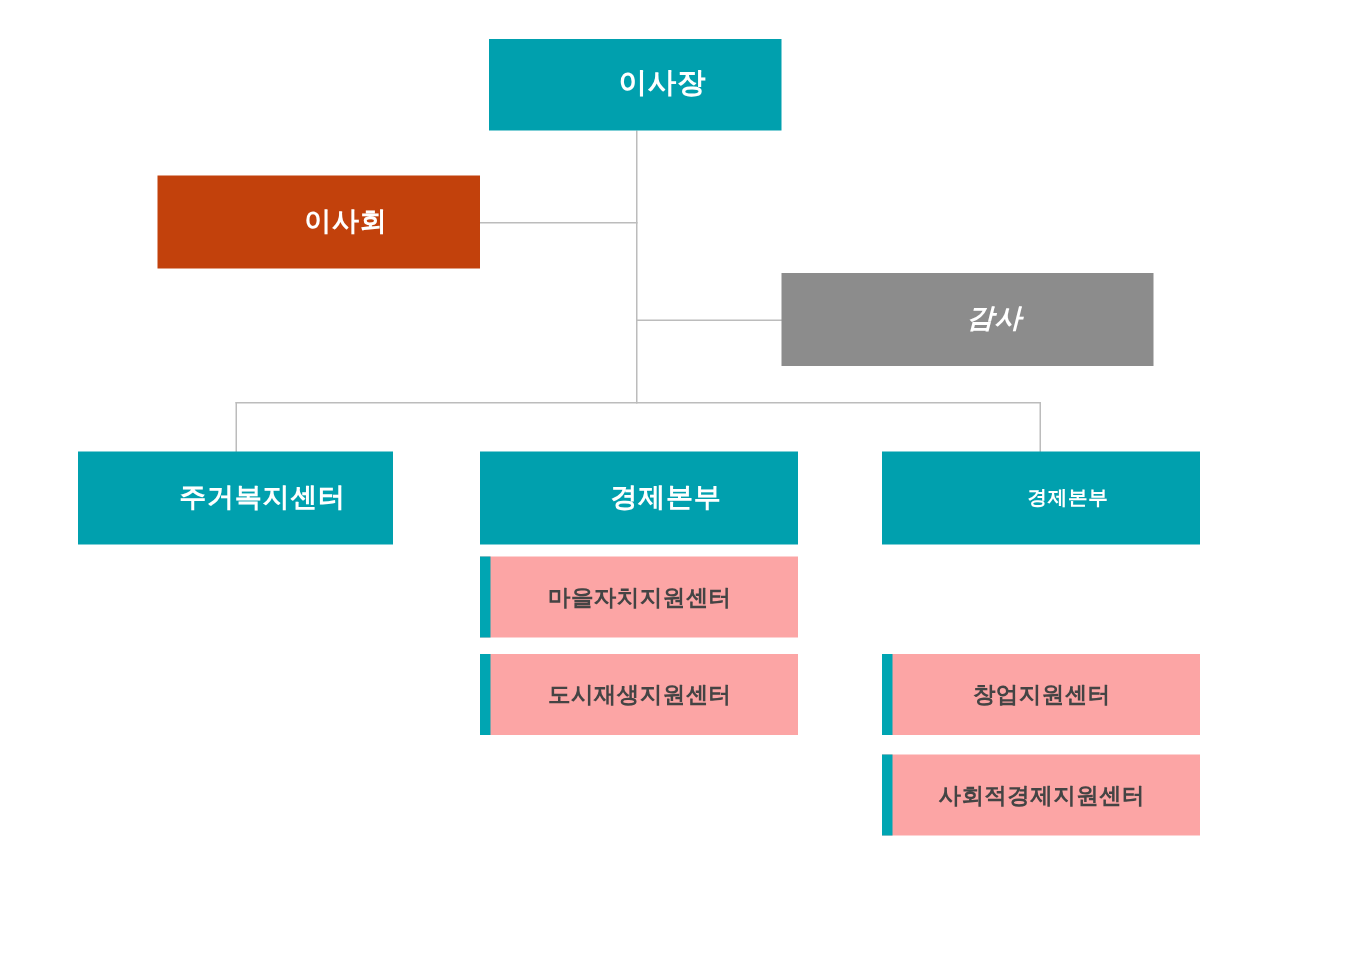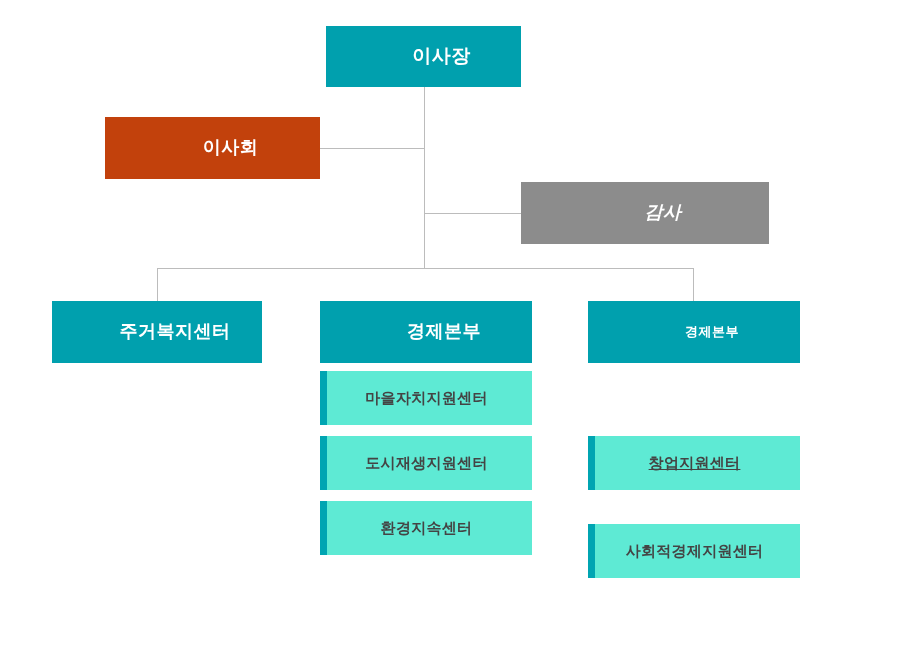--- a/index.html
+++ b/index.html
@@ -46,21 +46,21 @@
   .node-dark   { background: #c2410c; }
   .node-mid    { background: #8c8c8c; }
 
   
   .subitem {
     position: absolute;
     display: flex;
     align-items: center;
     justify-content: center;
     box-sizing: border-box;
-    background: #5eead4;
+    background: #fca5a5;
     border-left: 7px solid #00a5b2;
     color: #444444;
     font-weight: bold;
     letter-spacing: 0.3px;
   }
   .subitem-label {
     display: block;
     padding-right: 6px;
   }
 </style>
@@ -98,28 +98,25 @@
   <div class="node node-teal" style="left:320px; top:301px; width:212px; height:62px; font-size:18px;">
     <span>경제본부</span>
   </div>
 
   <div class="subitem" style="left:320px; top:371px; width:212px; height:54px; font-size:15px;">
     <span class="subitem-label">마을자치지원센터</span>
   </div>
   <div class="subitem" style="left:320px; top:436px; width:212px; height:54px; font-size:15px;text-align:right;">
     <span class="subitem-label">도시재생지원센터</span>
   </div>
-  <div class="subitem" style="left:320px; top:501px; width:212px; height:54px; font-size:15px;">
-    <span class="subitem-label">환경지속센터</span>
-  </div>
 
   <div class="node node-teal" style="left:588px; top:301px; width:212px; height:62px; font-size:13px;">
     <span>경제본부</span>
   </div>
 
-  <div class="subitem" style="left:588px; top:436px; width:212px; height:54px; font-size:15px;text-decoration:underline;">
+  <div class="subitem" style="left:588px; top:436px; width:212px; height:54px; font-size:15px;">
     <span class="subitem-label">창업지원센터</span>
   </div>
-  <div class="subitem" style="left:588px; top:524px; width:212px; height:54px; font-size:15px;">
+  <div class="subitem" style="left:588px; top:503px; width:212px; height:54px; font-size:15px;">
     <span class="subitem-label">사회적경제지원센터</span>
   </div>
 
 </div>
 
 </body></html>

